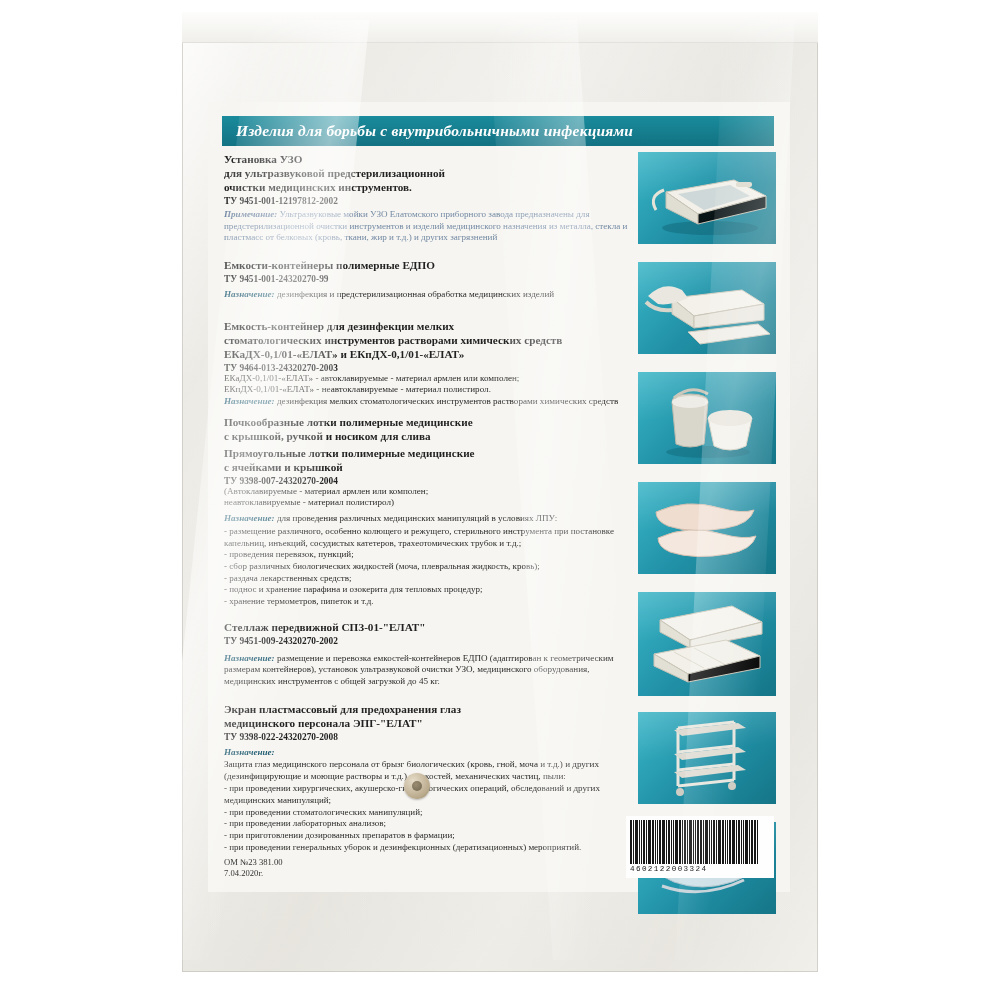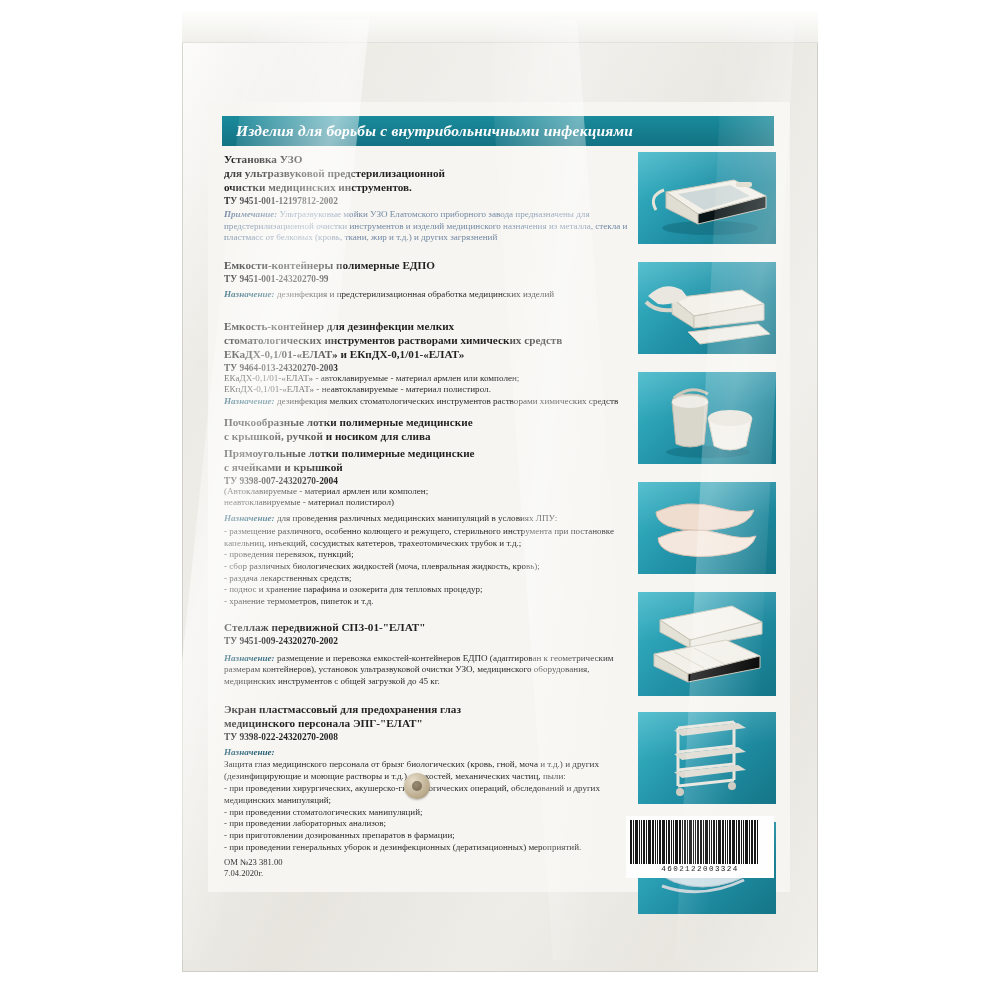--- a/index.html
+++ b/index.html
@@ -116,21 +116,21 @@
     width: 148px; height: 62px;
     background: #ffffff;
     padding: 4px 4px 0 4px;
     box-sizing: border-box;
   }
   .bars { height: 44px; width: 100%; display: flex; align-items: stretch; }
   .bars i { display: block; background: #111; margin-right: 1px; }
   .bc-num {
     font-family: "Liberation Mono", monospace;
     font-size: 7.6px; letter-spacing: 1.4px;
-    text-align: center; color: #111; margin-top: 1px;
+    text-align: left; color: #111; margin-top: 1px;
   }
 
   .footer {
     position: absolute;
     left: 16px; bottom: 12px;
     font-size: 8.6px; color: #2a2a2a; line-height: 1.35;
     font-family: "Liberation Serif", serif;
   }
 
   

